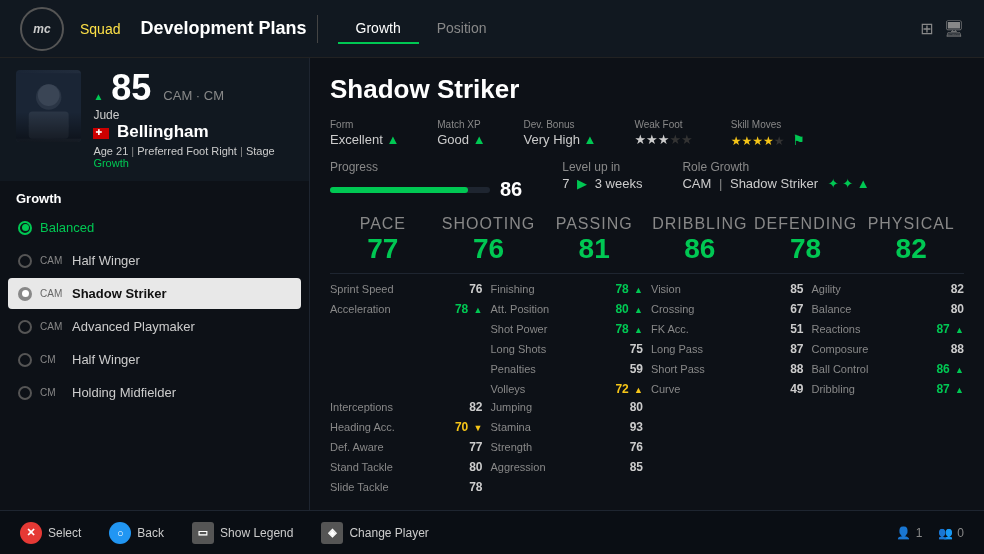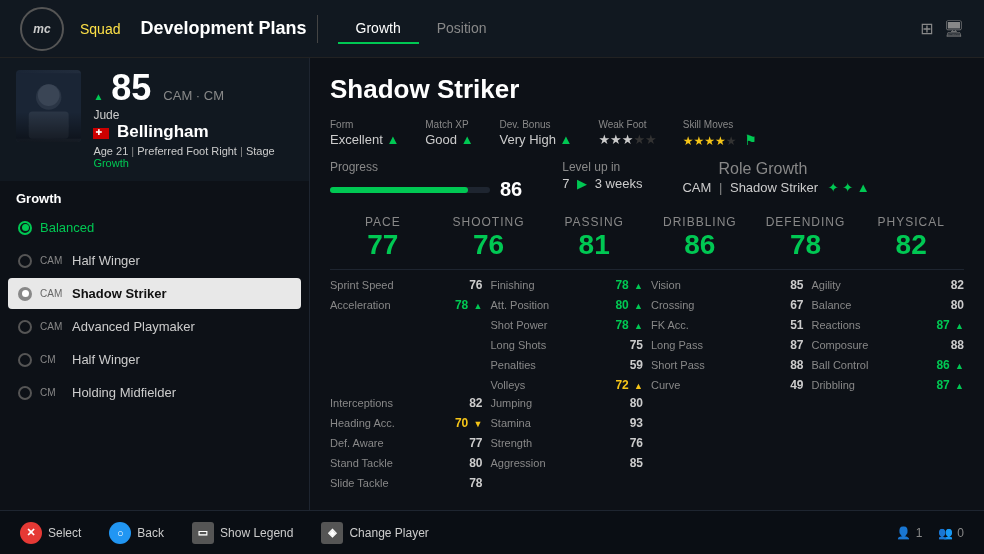--- a/index.html
+++ b/index.html
@@ -170,21 +170,21 @@
       display: flex;
       gap: 0;
       margin-bottom: 8px;
       border-bottom: 1px solid #1e2530;
       padding-bottom: 8px;
     }
     .stat-cat {
       flex: 1;
       text-align: center;
     }
-    .stat-cat-label { font-size: 12px; color: #888; letter-spacing: 1px; text-transform: uppercase; }
+    .stat-cat-label { font-size: 16px; color: #888; letter-spacing: 1px; text-transform: uppercase; }
     .stat-cat-value { font-size: 28px; font-weight: bold; color: #00c853; }
 
     
     .stats-grid {
       display: grid;
       grid-template-columns: repeat(4, 1fr);
       gap: 4px 8px;
     }
     .stats-col { display: flex; flex-direction: column; gap: 6px; }
     .stat-row { display: flex; justify-content: space-between; align-items: center; }
@@ -224,21 +224,21 @@
 
     .bottom-right {
       margin-left: auto;
       display: flex; align-items: center; gap: 16px;
       font-size: 12px; color: #888;
     }
     .bottom-icon-group { display:flex; align-items:center; gap:4px; }
 
     
     .info-meta-row {
-      display: flex; gap: 26px; margin-bottom: 12px; align-items: flex-start;
+      display: flex; gap: 38px; margin-bottom: 12px; align-items: flex-start;
     }
     .info-block { }
     .info-block-label { font-size: 10px; color: #888; margin-bottom: 2px; }
     .info-block-value { font-size: 13px; color: #ccc; }
   </style>
 </head>
 <body>
 
 <div class="header">
   <div class="logo">
@@ -384,21 +384,21 @@
       </div>
       <div>
         <div style="font-size:12px; color:#888; margin-bottom:2px;">Level up in</div>
         <div style="font-size:13px; color:#ccc;">
           <span>7</span>
           <span style="color:#00c853; margin:0 4px;">▶</span>
           <span>3 weeks</span>
         </div>
       </div>
       <div>
-        <div style="font-size:16px; color:#888; margin-bottom:2px;margin-left:36px;">Role Growth</div>
+        <div style="font-size:12px; color:#888; margin-bottom:2px;">Role Growth</div>
         <div style="font-size:13px; color:#ccc;">
           <span>CAM</span>
           <span style="color:#888; margin:0 4px;">|</span>
           <span>Shadow Striker</span>
           <span style="color:#00c853; margin-left:6px;">✦ ✦ ▲</span>
         </div>
       </div>
     </div>
 
     <div class="stats-categories">

